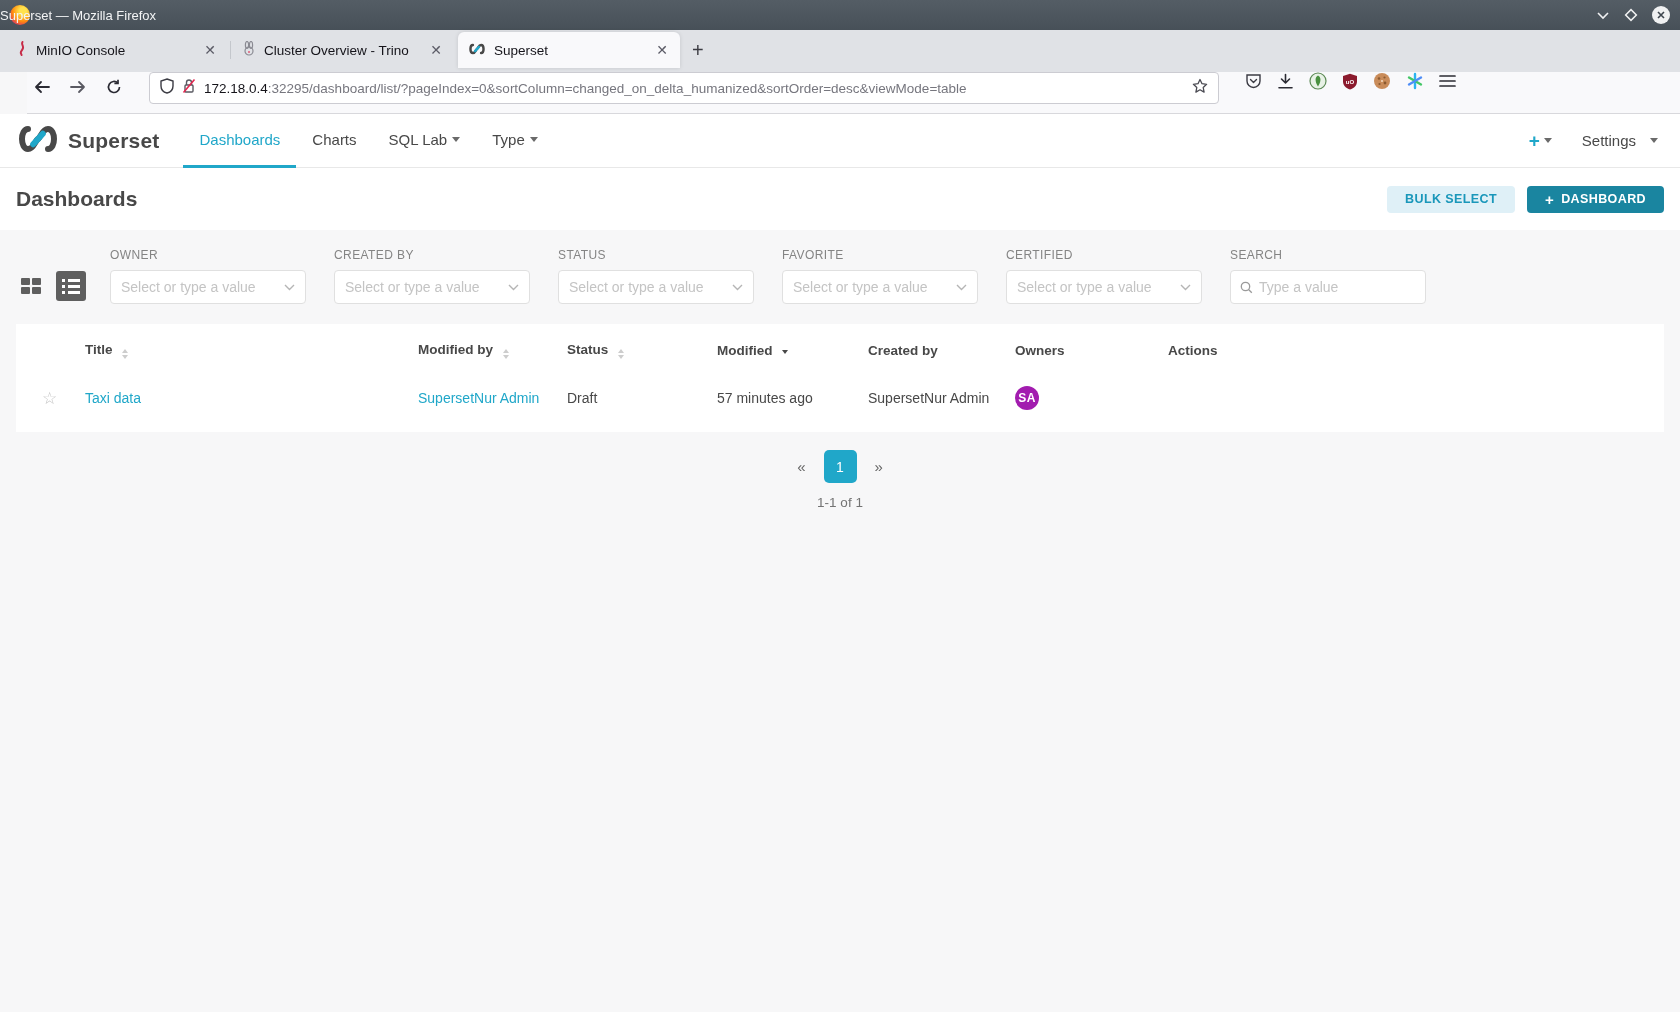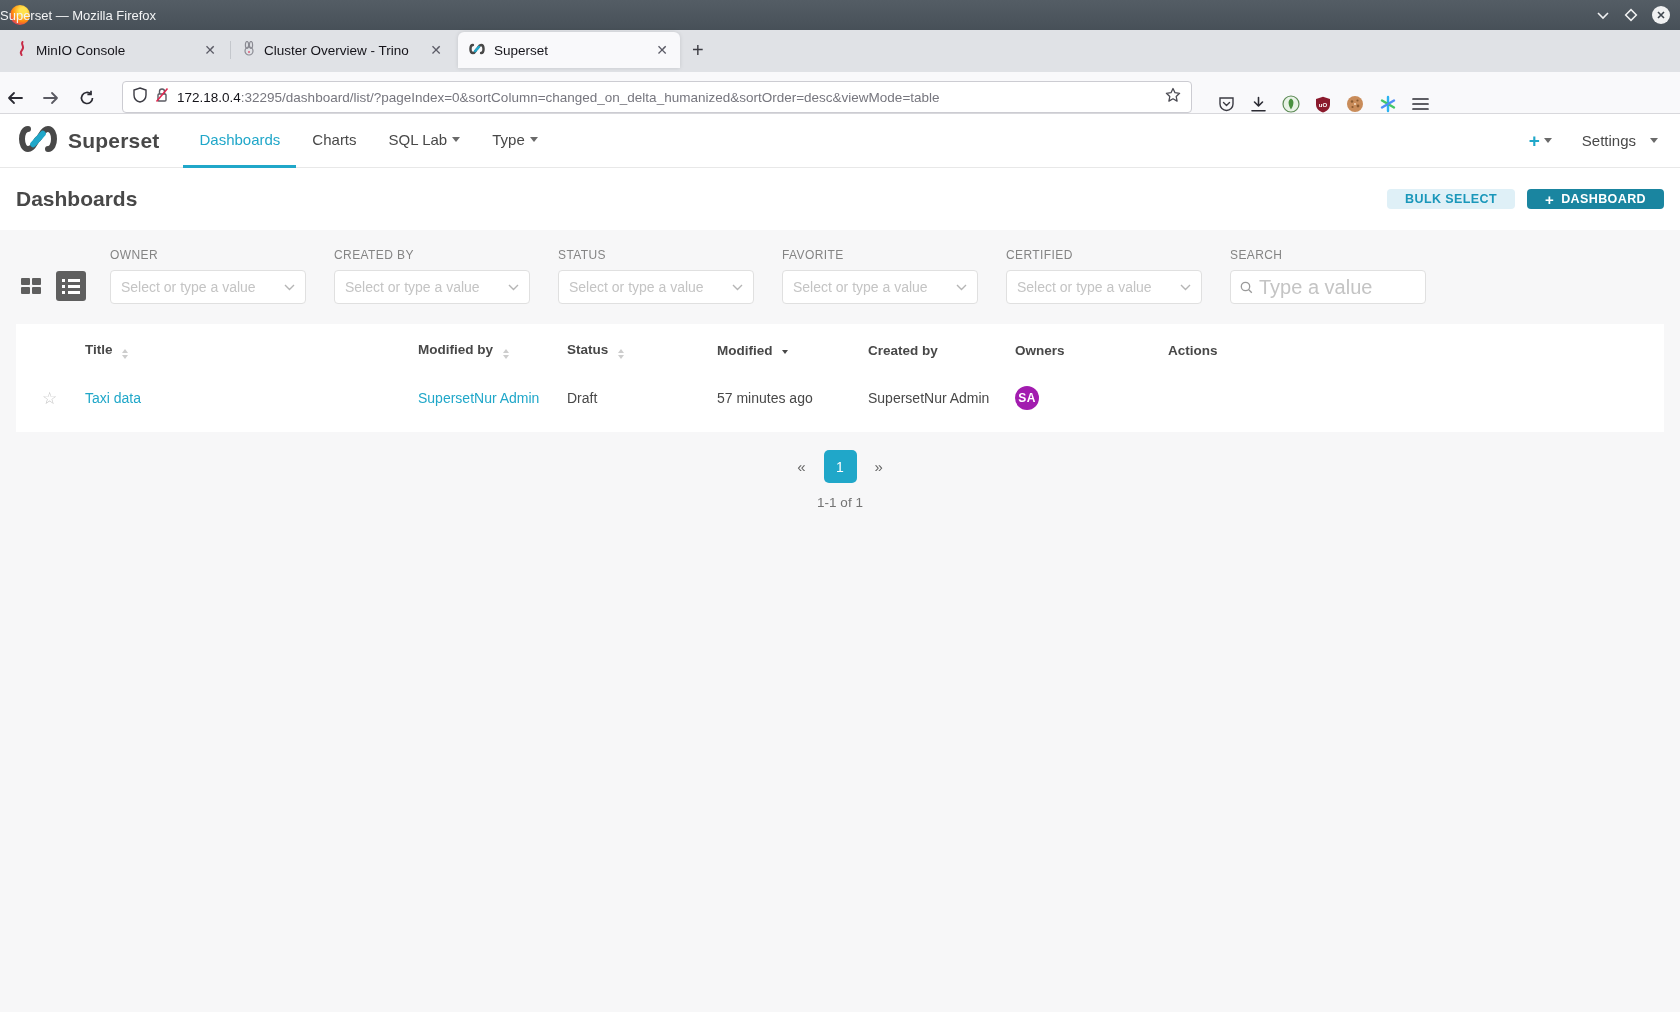--- a/index.html
+++ b/index.html
@@ -18,21 +18,21 @@
   
   .tabstrip { height:42px; background:#e0e2e6; display:flex; align-items:flex-end; padding:4px 4px; }
   .tab { width:222px; height:36px; margin:0 2px; display:flex; align-items:center; gap:8px; padding:0 10px; border-radius:6px 6px 0 0; font-size:13.5px; color:#15141a; position:relative; }
   .tab .sep { position:absolute; right:-3px; top:9px; height:18px; width:1px; background:#c4c7cc; }
   .tab.active { background:#f9f9fb; border-radius:6px 6px 0 0; box-shadow:0 0 4px rgba(0,0,0,.12); }
   .tab-label { flex:1; white-space:nowrap; overflow:hidden; }
   .tab-close { color:#5b5b66; font-size:14px; padding:0 2px; }
   .newtab-btn { font-size:20px; color:#3c3c43; padding:2px 10px 6px; }
 
   
-  .toolbar { height:42px; background:#f9f9fb; border-bottom:1px solid #d8d8dc; display:flex; align-items:flex-end; padding:0 0; gap:6px; }
+  .toolbar { height:42px; background:#f9f9fb; border-bottom:1px solid #d8d8dc; display:flex; align-items:flex-start; padding:0 0; gap:6px;margin-left:27px; }
   .nav-btn { width:30px; height:30px; display:flex; align-items:center; justify-content:center; color:#2b2b33; }
   .urlbar { flex:1; max-width:1070px; height:32px; margin-left:14px; background:#ffffff; border:1px solid #ccccd2; border-radius:4px; display:flex; align-items:center; padding:0 10px; gap:8px; }
   .url-text { flex:1; font-size:13.5px; white-space:nowrap; overflow:hidden; }
   .url-host { color:#15141a; }
   .url-rest { color:#76767e; }
   .tool-icons { display:flex; align-items:center; gap:15px; margin-left:20px; margin-right:4px; }
   .tool-icons > span { display:flex; align-items:center; justify-content:center; }
 
   
   .navbar { height:54px; background:#fff; border-bottom:1px solid #e8e8e8; display:flex; align-items:stretch; padding:0 16px; }
@@ -44,21 +44,21 @@
   .nav-right { margin-left:auto; display:flex; align-items:center; gap:30px; padding-right:6px; }
   .plus-menu { color:#20a7c9; font-weight:bold; font-size:19px; display:flex; align-items:center; gap:4px; }
   .settings-menu { font-size:15px; color:#484848; display:flex; align-items:center; gap:14px; }
   .caret { width:0; height:0; border-left:4px solid transparent; border-right:4px solid transparent; border-top:5px solid #6a6a6a; display:inline-block; }
   .plus-menu .caret { border-top-color:#6a6a6a; }
 
   
   .page-header { height:62px; background:#fff; display:flex; align-items:center; padding:0 16px; }
   .page-title { font-size:21px; font-weight:bold; color:#484848; }
   .header-actions { margin-left:auto; display:flex; align-items:center; gap:12px; }
-  .btn { height:20px; border-radius:4px; display:flex; align-items:center; justify-content:center; font-size:12.5px; font-weight:bold; letter-spacing:.4px; padding:0 18px; }
+  .btn { height:27px; border-radius:4px; display:flex; align-items:center; justify-content:center; font-size:12.5px; font-weight:bold; letter-spacing:.4px; padding:0 18px; }
   .btn-secondary { background:#dff0f7; color:#1a97ba; }
   .btn-primary { background:#1a85a0; color:#fff; gap:7px; }
   .btn-primary .plus { font-size:15px; font-weight:bold; }
 
   
   .content { background:#f7f7f8; height:720px; }
   .filter-bar { display:flex; align-items:flex-end; padding:18px 16px 20px; }
   .view-toggles { display:flex; align-items:center; gap:10px; margin-right:24px; margin-bottom:3px; }
   .toggle { width:30px; height:30px; border-radius:3px; display:flex; align-items:center; justify-content:center; }
   .toggle.grid-t { background:transparent; }
@@ -68,21 +68,21 @@
   .list-glyph { display:flex; flex-direction:column; gap:3px; }
   .list-glyph .row { display:flex; gap:3px; align-items:center; }
   .list-glyph .dot { width:3px; height:3px; background:#fff; }
   .list-glyph .bar { width:12px; height:3px; background:#fff; }
   .filters { display:flex; gap:28px; }
   .filter { width:196px; }
   .filter-label { font-size:12px; color:#848484; letter-spacing:.4px; margin-bottom:8px; }
   .select-box { height:34px; background:#fff; border:1px solid #e0e0e0; border-radius:4px; display:flex; align-items:center; padding:0 10px; }
   .select-placeholder { flex:1; font-size:14px; color:#c4c4c4; white-space:nowrap; overflow:hidden; }
   .search-box { height:34px; background:#fff; border:1px solid #e0e0e0; border-radius:4px; display:flex; align-items:center; padding:0 9px; gap:6px; }
-  .search-box input { border:none; outline:none; flex:1; font-size:20px; font-family:"Liberation Sans",sans-serif; color:#484848; min-width:0; }
+  .search-box input { border:none; outline:none; flex:1; font-size:14px; font-family:"Liberation Sans",sans-serif; color:#484848; min-width:0; }
   .search-box input::placeholder { color:#c4c4c4; }
 
   
   .card { background:#fff; margin:0 16px; padding:2px 0 6px; }
   table { width:100%; border-collapse:collapse; table-layout:fixed; }
   col.c-star{width:69px} col.c-title{width:333px} col.c-modby{width:149px} col.c-status{width:150px}
   col.c-mod{width:151px} col.c-createdby{width:147px} col.c-owners{width:153px}
   th { text-align:left; font-size:13.5px; font-weight:bold; color:#484848; padding:16px 8px 13px 0; }
   td { font-size:14px; color:#484848; padding:14px 8px 16px 0; }
   td.star-cell, th.star-cell { padding-left:26px; }

